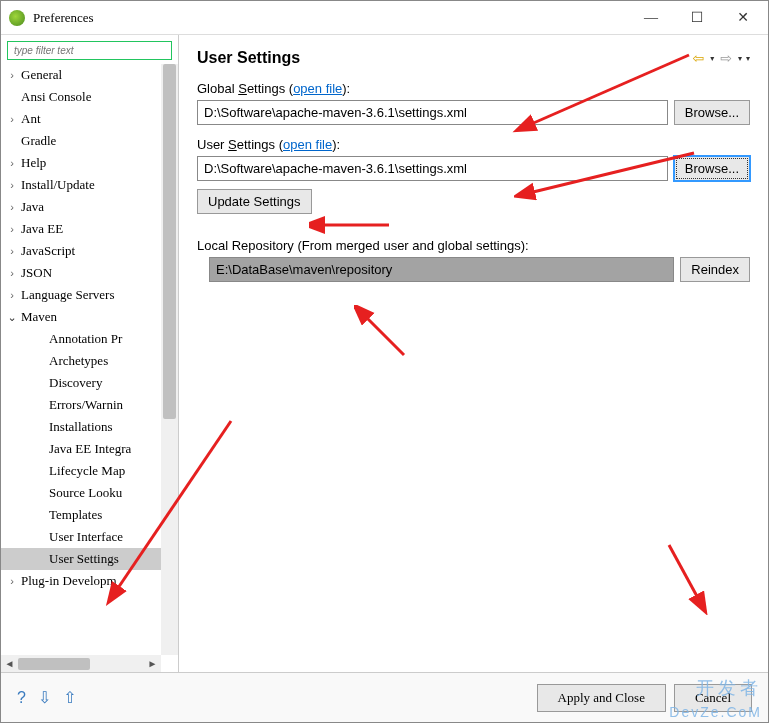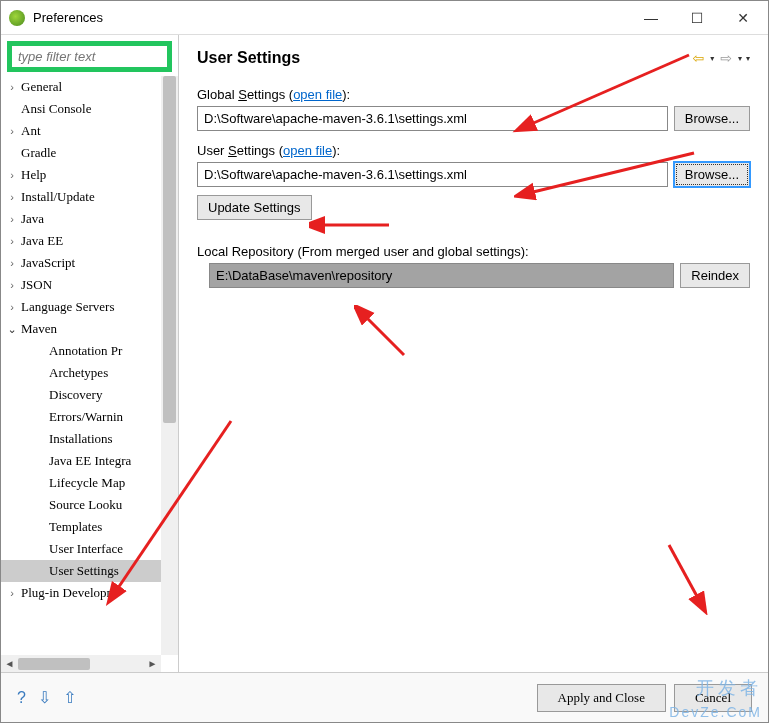--- a/index.html
+++ b/index.html
@@ -15,20 +15,21 @@
     border: 1px solid #888;
     position: relative;
   }
   .titlebar {
     height: 34px;
     display: flex;
     align-items: center;
     padding: 0 2px 0 8px;
     background: #fff;
     border-bottom: 1px solid #ddd;
+    font-family: Liberation Serif, serif;
   }
   .title-icon {
     width: 16px; height: 16px;
     border-radius: 50%;
     background: radial-gradient(circle at 40% 40%, #9fd63a, #4a8a1e);
     margin-right: 8px;
   }
   .title-text { flex: 1; }
   .win-btn {
     width: 46px; height: 32px;
@@ -44,22 +45,22 @@
   }
   .sidebar {
     width: 178px;
     border-right: 1px solid #ccc;
     display: flex;
     flex-direction: column;
   }
   .filter-input {
     margin: 6px 6px 4px 6px;
     padding: 3px 6px;
-    border: 5px solid #22c55e;
-    font-size: 13px;
+    border: 1px solid #22c55e;
+    font-size: 10px;
     font-style: italic;
     color: #777;
     width: calc(100% - 12px);
   }
   .tree-wrap {
     flex: 1;
     overflow: hidden;
     position: relative;
   }
   .tree {
@@ -124,21 +125,21 @@
     flex: 1;
     font-size: 16px;
     font-weight: 600;
     margin: 0;
   }
   .nav-arrows { display: flex; gap: 4px; align-items: center; }
   .nav-arrow { font-size: 14px; color: #999; padding: 0 2px; }
   .nav-arrow.active { color: #d9a400; }
   .nav-caret { font-size: 8px; color: #333; }
 
-  .field-label { margin-top: 6px; }
+  .field-label { }
   .field-label .underline { text-decoration: underline; }
   .link { color: #0066cc; text-decoration: underline; cursor: pointer; }
 
   .field-row {
     display: flex;
     gap: 6px;
     margin-top: 4px;
     align-items: stretch;
   }
   .field-row input[type=text] {

